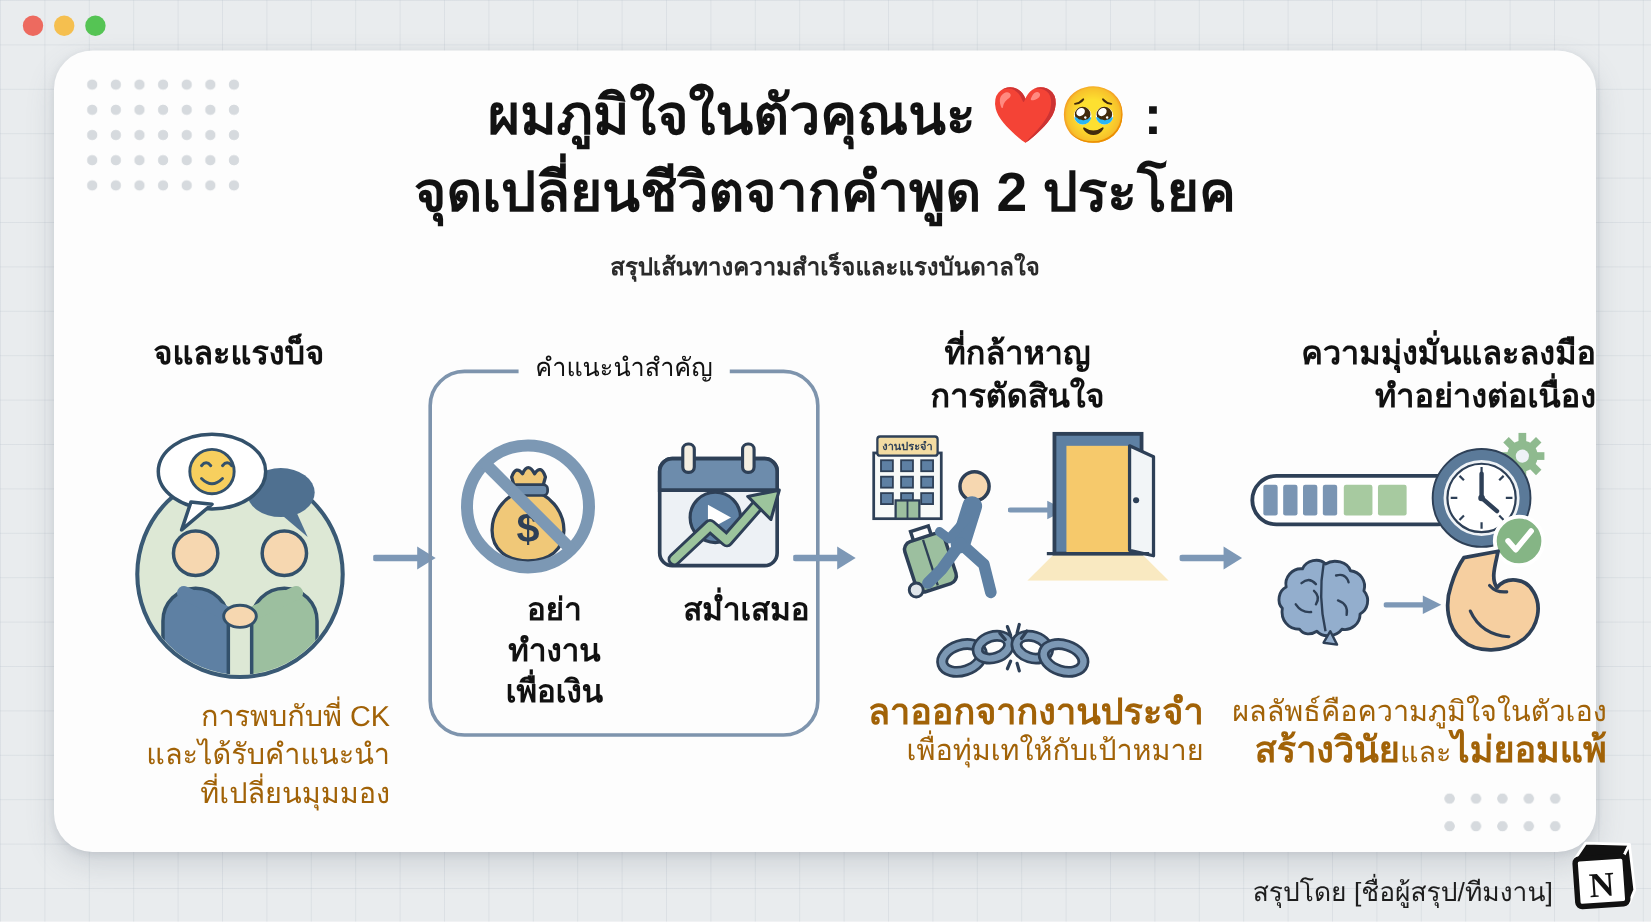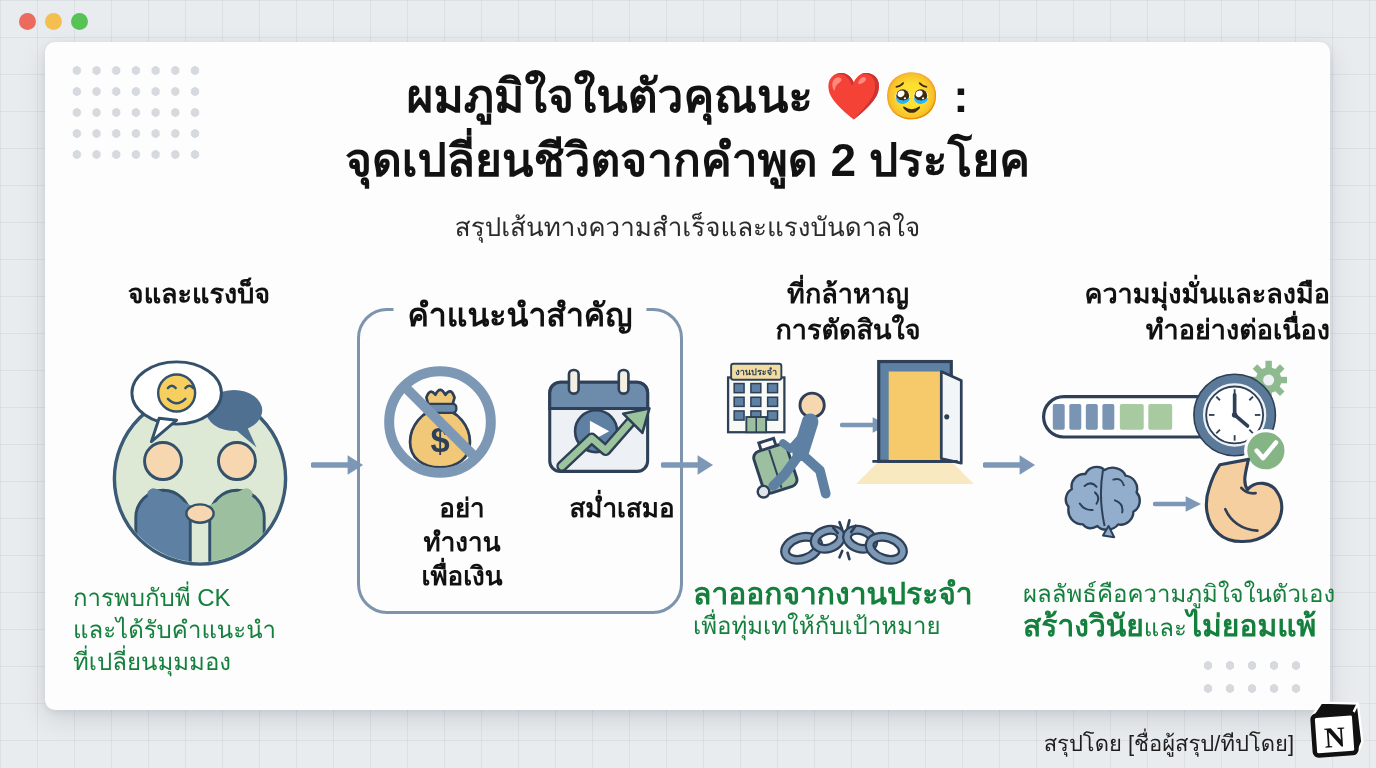--- a/index.html
+++ b/index.html
@@ -13,41 +13,41 @@
     font-family:"Liberation Sans","DejaVu Sans",sans-serif;
     color:#141414;
   }
   .traffic{position:absolute;top:13px;width:17px;height:17px;border-radius:50%;}
   .t-red{left:19px;background:#ed6a5f;}
   .t-yellow{left:45px;background:#f5bf4f;}
   .t-green{left:71px;background:#55c454;}
 
   .card{
     position:absolute;left:45px;top:42px;width:1285px;height:668px;
-    background:#fdfdfd;border-radius:10px;
+    background:#fdfdfd;border-radius:32px;
     box-shadow:0 10px 24px rgba(90,100,115,.18), 0 2px 6px rgba(90,100,115,.12);
   }
   .dots{position:absolute;background-image:radial-gradient(circle,#d6dade 4px,transparent 4.6px);}
   .dots-tl{left:22px;top:18px;width:138px;height:105px;background-size:19.7px 21px;}
   .dots-br{left:1152px;top:612px;width:110px;height:46px;background-size:22px 23px;}
 
   .title{position:absolute;left:0;top:22px;width:100%;text-align:center;
     font-size:46px;font-weight:800;line-height:64px;color:#121212;letter-spacing:0;}
   .subtitle{position:absolute;left:0;top:164px;width:100%;text-align:center;
-    font-size:26px;font-weight:400;color:#2b2b2b;}
+    font-size:20px;font-weight:700;color:#2b2b2b;}
 
   .col-heading{position:absolute;text-align:center;font-size:27px;font-weight:800;
     line-height:36px;color:#111;}
-  .caption{position:absolute;text-align:left;font-size:24px;line-height:32px;color:#15803d;}
+  .caption{position:absolute;text-align:right;font-size:24px;line-height:32px;color:#a16207;}
   .cap-bold{font-weight:800;font-size:30px;}
 
   .advice-box{position:absolute;left:312px;top:266px;width:320px;height:300px;
     border:3.5px solid #7e94ad;border-radius:30px;background:transparent;}
   .advice-title{position:absolute;top:-22px;left:50%;transform:translateX(-50%);
-    background:#fdfdfd;padding:0 14px;font-size:32px;font-weight:700;white-space:nowrap;color:#111;}
+    background:#fdfdfd;padding:0 14px;font-size:21px;font-weight:400;white-space:nowrap;color:#111;}
   .advice-items{display:flex;width:100%;margin-top:52px;}
   .advice-item{flex:1;display:flex;flex-direction:column;align-items:center;}
   .advice-label{margin-top:10px;text-align:center;font-size:26px;font-weight:800;line-height:34px;color:#111;margin-left:44px;}
 
   .abs{position:absolute;}
   .footer-credit{position:absolute;top:726px;right:82px;font-size:22px;color:#1e1e1e;}
   svg{display:block;}
 </style>
 </head>
 <body>
@@ -304,21 +304,21 @@
 
   <div class="caption" style="left:978px;top:536px;width:316px;">
     <div>ผลลัพธ์คือความภูมิใจในตัวเอง</div>
     <div>
       <span class="cap-bold">สร้างวินัย</span><span>และ</span><span class="cap-bold">ไม่ยอมแพ้</span>
     </div>
   </div>
 
 </div>
 
-<div class="footer-credit">สรุปโดย [ชื่อผู้สรุป/ทีปโดย]</div>
+<div class="footer-credit">สรุปโดย [ชื่อผู้สรุป/ทีมงาน]</div>
 
 <svg class="abs" style="left:1306px;top:696px;" width="58" height="64" viewBox="0 0 64 70">
   <g transform="rotate(-4 32 35)">
     <polygon points="8,20 19,6 59,10 52,22" fill="#111111" stroke="#ffffff" stroke-width="2.5" stroke-linejoin="round"></polygon>
     <polygon points="52,22 59,10 61,52 55,64" fill="#111111" stroke="#ffffff" stroke-width="2.5" stroke-linejoin="round"></polygon>
     <rect x="8" y="20" width="46" height="44" rx="4" fill="#ffffff" stroke="#111111" stroke-width="5"></rect>
     <text x="31" y="56" text-anchor="middle" font-size="32" font-weight="bold" fill="#111111" font-family="Liberation Serif, DejaVu Serif, serif">N</text>
   </g>
 </svg>
 

